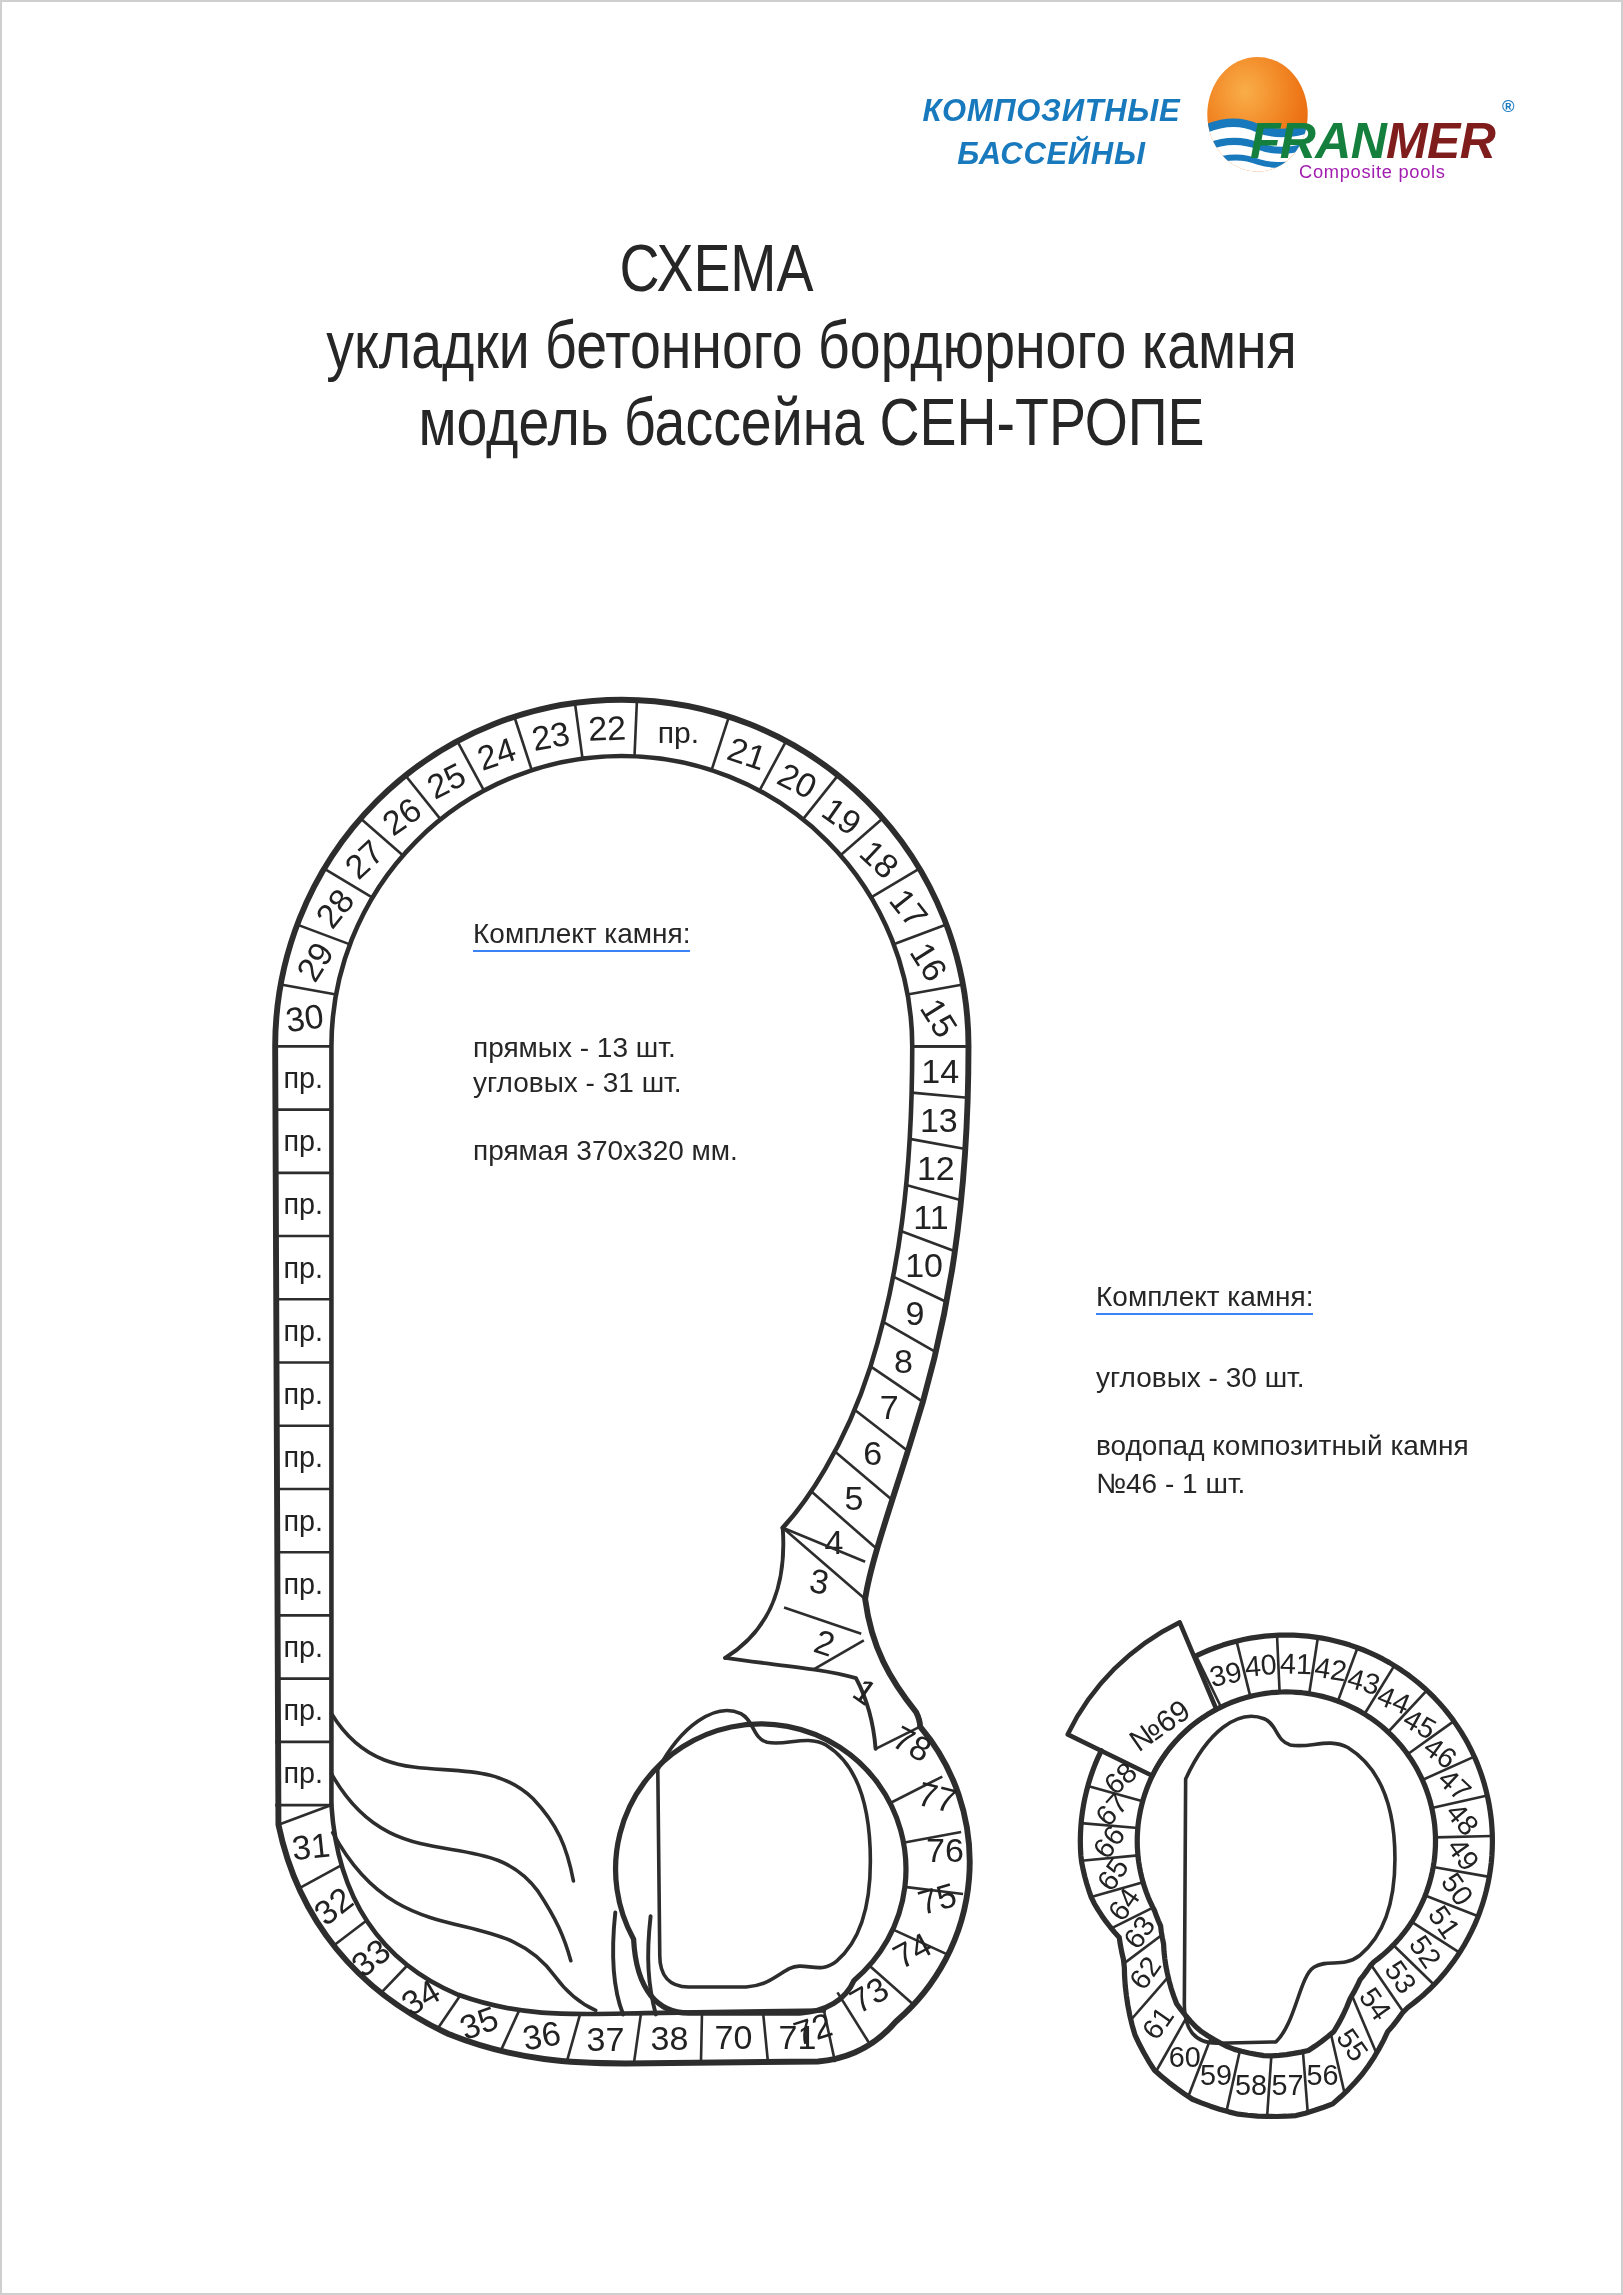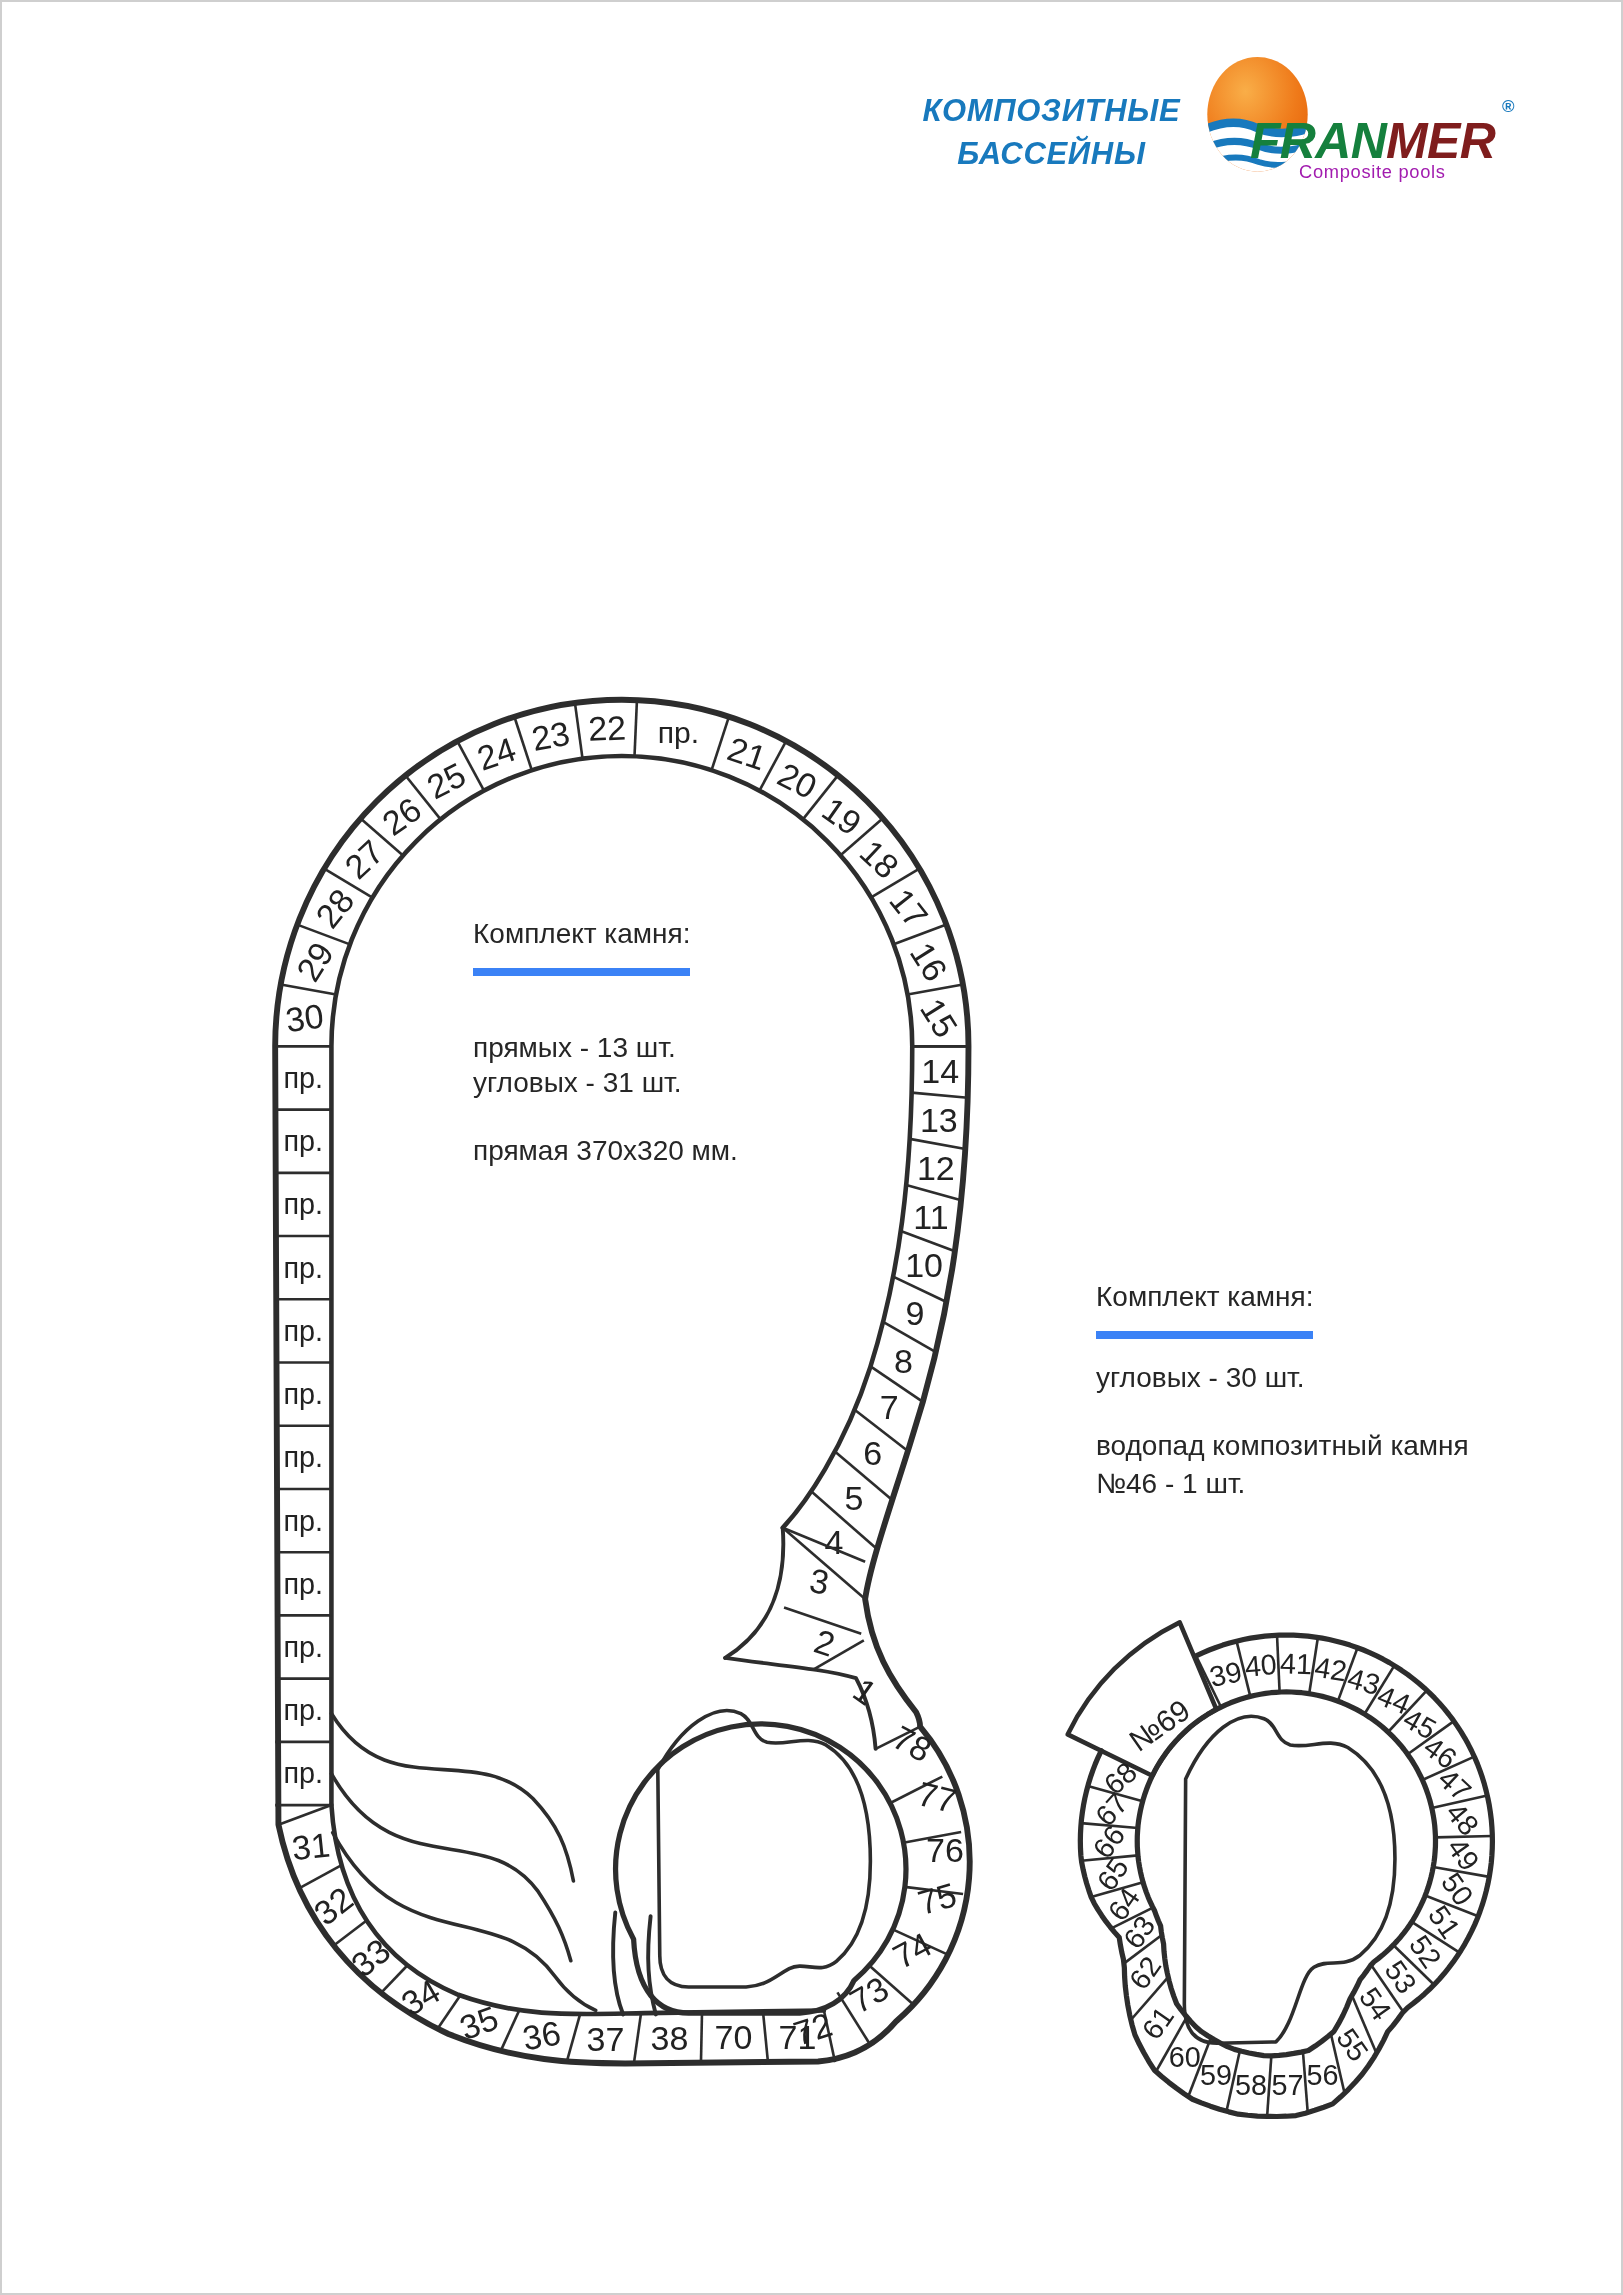--- a/index.html
+++ b/index.html
@@ -12,21 +12,21 @@
   .brand{position:absolute;left:1250px;top:112px;font-weight:bold;font-style:italic;font-size:50px;letter-spacing:-0.7px;white-space:nowrap;}
   .brand .b1{color:#15803d;} .brand .b2{color:#7f1d1d;margin-top:28px;}
   .brand-sub{position:absolute;left:1299px;top:161px;color:#a21caf;font-size:18.3px;letter-spacing:0.7px;font-weight:500;}
   .reg{position:absolute;left:1502px;top:97px;color:#1879bd;font-size:17px;font-weight:bold;}
   
   .title{position:absolute;left:0;top:230px;width:1623px;text-align:center;color:#262626;}
   .title div{font-size:66px;line-height:77px;transform:scaleX(0.84);}
   .title .t1{transform:translateX(-95px) scaleX(0.84);}
   
   .note{position:absolute;color:#262626;font-size:28px;white-space:nowrap;}
-  .note .u{border-bottom:8px solid #3b82f6;padding-bottom:19px;}
+  .note .u{border-bottom:2px solid #3b82f6;padding-bottom:1px;}
   svg text{font-family:"Liberation Sans","DejaVu Sans",sans-serif;}
 </style>
 </head>
 <body>
 
 <div class="page">
 
   <div>
     <div class="tagline">
       <div>КОМПОЗИТНЫЕ</div>
@@ -49,20 +49,25 @@
         <path d="M -6 116 C 28 100 58 102 80 112 C 104 123 140 122 168 108" fill="none" stroke="#1879bd" stroke-width="13"></path>
         <path d="M -2 143 C 30 129 60 131 82 140 C 104 149 138 148 164 136" fill="none" stroke="#1879bd" stroke-width="11"></path>
         <path d="M 4 166 C 34 154 62 156 82 164 C 102 171 132 170 156 160" fill="none" stroke="#1879bd" stroke-width="9"></path>
       </g>
     </svg>
     <div class="brand"><span class="b1">FRAN</span><span class="b2">MER</span></div>
     <div class="reg">®</div>
     <div class="brand-sub">Composite pools</div>
   </div>
 
+  <div class="title">
+    <div class="t1">СХЕМА</div>
+    <div>укладки бетонного бордюрного камня</div>
+    <div>модель бассейна СЕН-ТРОПЕ</div>
+  </div>
 
   <div>
     <div class="note" style="left:473px;top:918px"><span class="u">Комплект камня:</span></div>
     <div class="note" style="left:473px;top:1032px">прямых - 13 шт.</div>
     <div class="note" style="left:473px;top:1067px">угловых -  31 шт.</div>
     <div class="note" style="left:473px;top:1135px">прямая 370х320 мм.</div>
   </div>
 
   <div>
     <div class="note" style="left:1096px;top:1281px"><span class="u">Комплект камня:</span></div>

